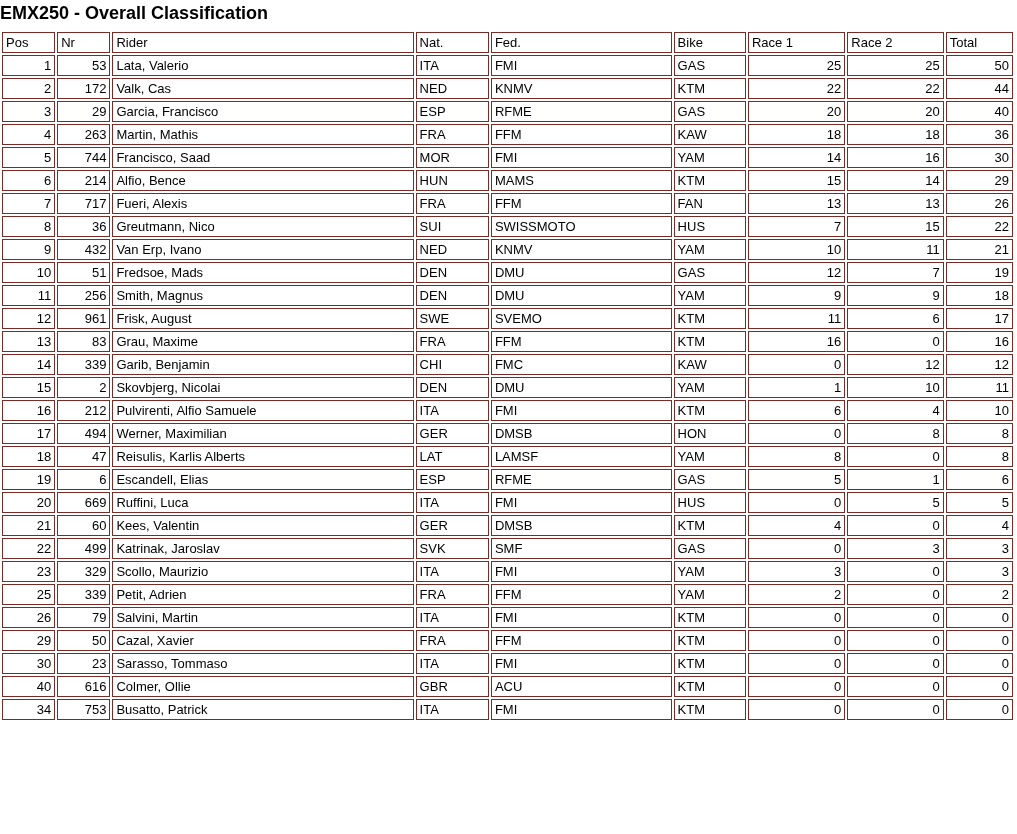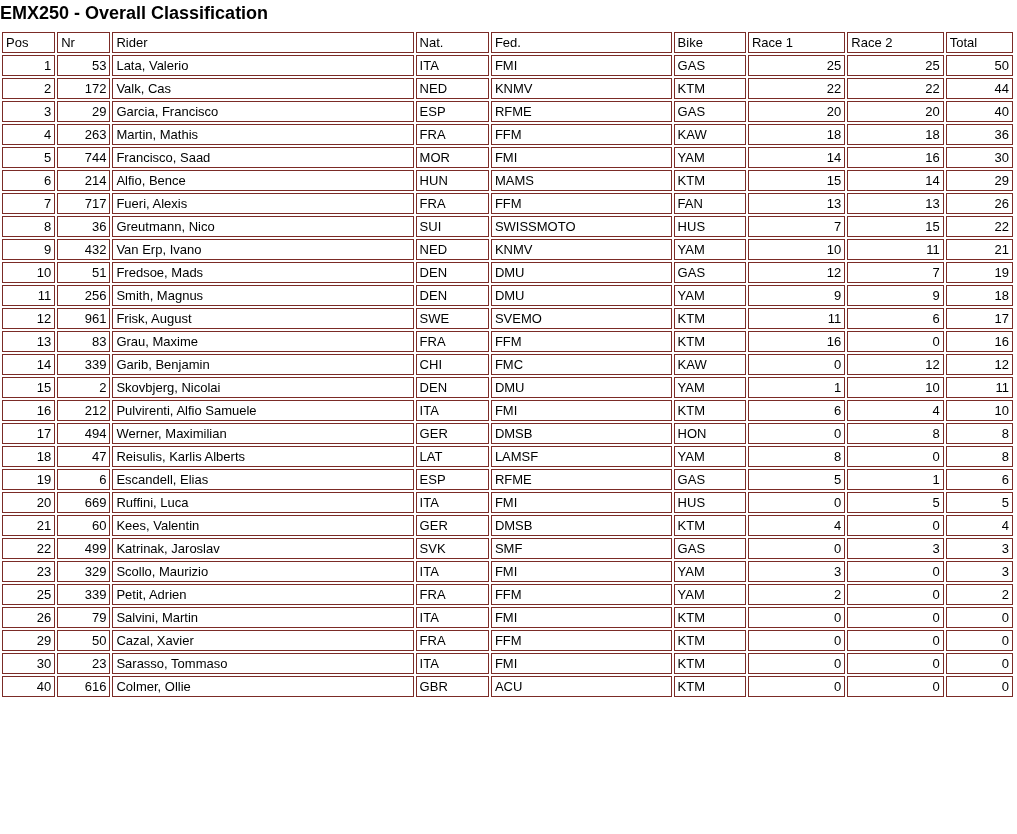--- a/index.html
+++ b/index.html
@@ -378,15 +378,26 @@
           <td class="num">40</td>
           <td class="num">616</td>
           <td>Colmer, Ollie</td>
           <td>GBR</td>
           <td>ACU</td>
           <td>KTM</td>
           <td class="num">0</td>
           <td class="num">0</td>
           <td class="num">0</td>
         </tr>
+        <tr>
+          <td class="num">34</td>
+          <td class="num">753</td>
+          <td>Busatto, Patrick</td>
+          <td>ITA</td>
+          <td>FMI</td>
+          <td>KTM</td>
+          <td class="num">0</td>
+          <td class="num">0</td>
+          <td class="num">0</td>
+        </tr>
       </tbody>
   </table>
 </div>
 
 </body></html>

